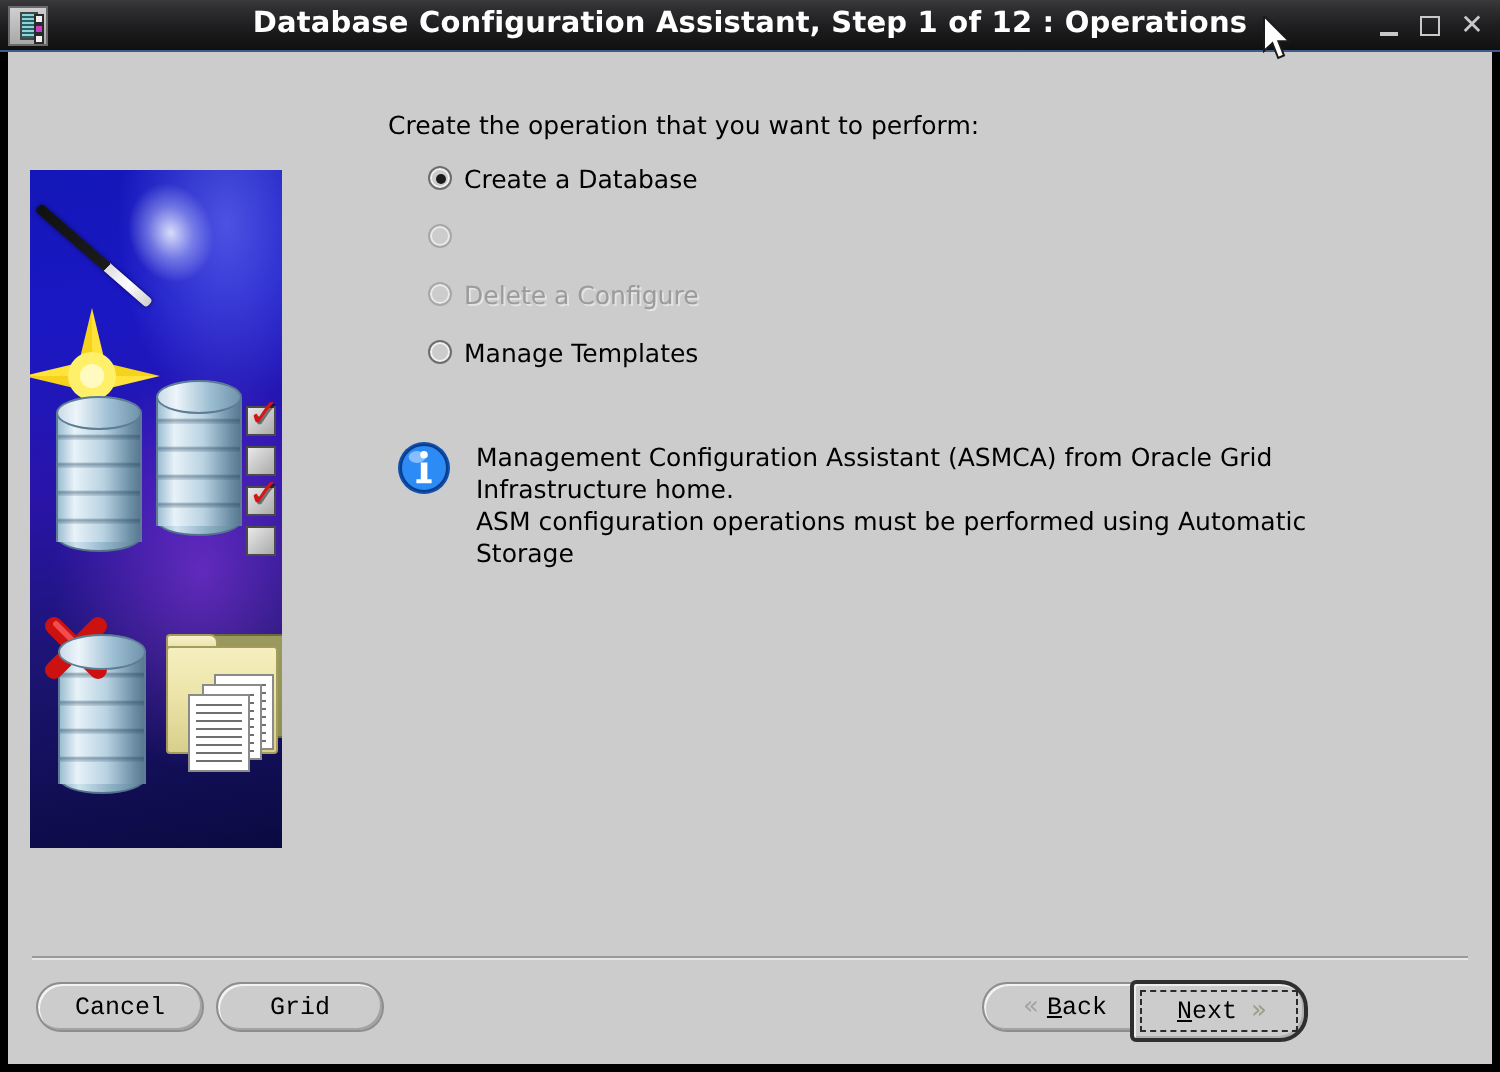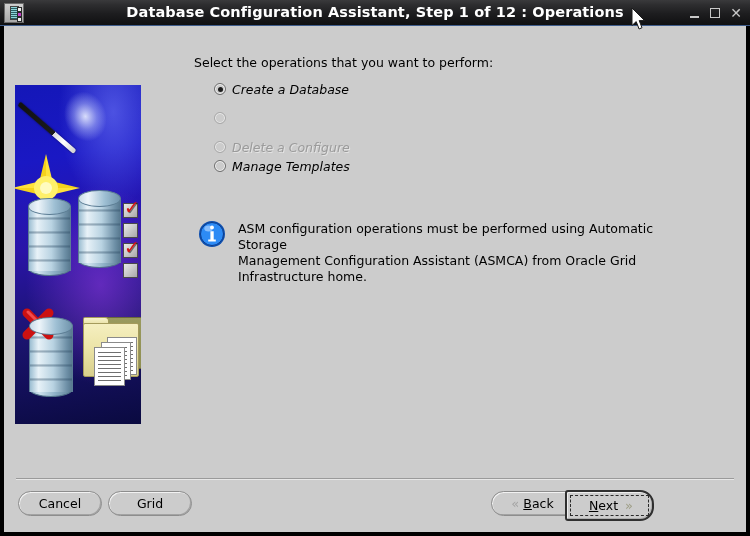--- a/index.html
+++ b/index.html
@@ -266,21 +266,21 @@
     height: 18px;
     display: flex;
     align-items: center;
     gap: 6px;
     font-size: 12.5px;
     white-space: nowrap;
   }
   #radio-0 { top: 54px; }
   #radio-1 { top: 83px; }
   #radio-2 { top: 112px; }
-  #radio-3 { top: 131px; }
+  #radio-3 { top: 141px; }
   .radio-dot {
     position: relative;
     width: 12px; height: 12px;
     border-radius: 50%;
     box-sizing: border-box;
     flex: 0 0 auto;
     background: #cccccc;
     border: 1.6px solid #6e6e6e;
     box-shadow: inset 0 0 0 1px rgba(255,255,255,0.75);
   }
@@ -290,21 +290,21 @@
     left: 50%; top: 50%;
     width: 5px; height: 5px;
     margin: -2.5px 0 0 -2.5px;
     border-radius: 50%;
     background: #1b1b1b;
   }
   .radio-dot.dis {
     border-color: #a8a8a8;
     box-shadow: inset 0 0 0 1px rgba(255,255,255,0.6);
   }
-  .radio-label { color: #000000; font-style: italic; }
+  .radio-label { color: #000000; }
   .radio-label.dis { color: #9b9b9b; text-shadow: 1px 1px 0 #e3e3e3; }
 
   
   #infobox {
     position: absolute;
     left: 194px; top: 192px;
     width: 490px;
     display: flex;
     gap: 12px;
     align-items: flex-start;
@@ -366,21 +366,21 @@
     pointer-events: none;
   }
   .mn { text-decoration: underline; }
   .chev {
     font-size: 13px;
     line-height: 13px;
     letter-spacing: -3px;
   }
   .chev.dis { color: #a4a4a4; }
   .chev.en  { color: #9e9e86; }
-  .btn-label { position: relative; z-index: 2; }
+  .btn-label { position: relative; z-index: 2; font-family: Liberation Mono, monospace; }
 
   
   #cursor {
     position: absolute;
     left: 631px; top: 8px;
     width: 16px; height: 24px;
     z-index: 50;
   }
 </style>
 </head>
@@ -477,21 +477,21 @@
         </div>
         <div class="doc" style="left:24px; top:29px; width:30px; height:38px;">
           <div class="doc-lines"></div>
         </div>
         <div class="doc" style="left:17px; top:34px; width:31px; height:39px;">
           <div class="doc-lines"></div>
         </div>
       </div>
     </div>
 
-    <div id="prompt">Select the operations that you want to perform:</div>
+    <div id="prompt">Create the operation that you want to perform:</div>
 
     <div class="radio-row" id="radio-0">
       <span class="radio-dot sel"></span>
       <span class="radio-label">Create a Database</span>
     </div>
     <div class="radio-row" id="radio-1">
       <span class="radio-dot dis"></span>
     </div>
     <div class="radio-row" id="radio-2">
       <span class="radio-dot dis"></span>
@@ -505,22 +505,22 @@
     <div id="infobox">
       <svg id="info-icon" viewBox="0 0 28 28">
         <circle cx="14" cy="14" r="13" fill="#0f4fae"></circle>
         <circle cx="14" cy="14" r="11.5" fill="#2d8bf5"></circle>
         <circle cx="14" cy="14" r="11.5" fill="none" stroke="#0b3c8c" stroke-width="1"></circle>
         <ellipse cx="10.5" cy="8.5" rx="4.2" ry="3" fill="#9ecbff" opacity="0.8"></ellipse>
         <circle cx="14" cy="7.4" r="1.9" fill="#ffffff"></circle>
         <path d="M12.4 11.2 h3.3 v8.4 h2.1 v2.0 h-7.6 v-2.0 h2.2 z" fill="#ffffff"></path>
       </svg>
       <div id="info-text">
+        <div>Management Configuration Assistant (ASMCA) from Oracle Grid Infrastructure home.</div>
         <div>ASM configuration operations must be performed using Automatic Storage</div>
-        <div>Management Configuration Assistant (ASMCA) from Oracle Grid Infrastructure home.</div>
       </div>
     </div>
 
     <div id="separator"></div>
 
     <div class="btn" id="btn-cancel">
       <span class="btn-label">Cancel</span>
     </div>
 
     <div class="btn" id="btn-help">

